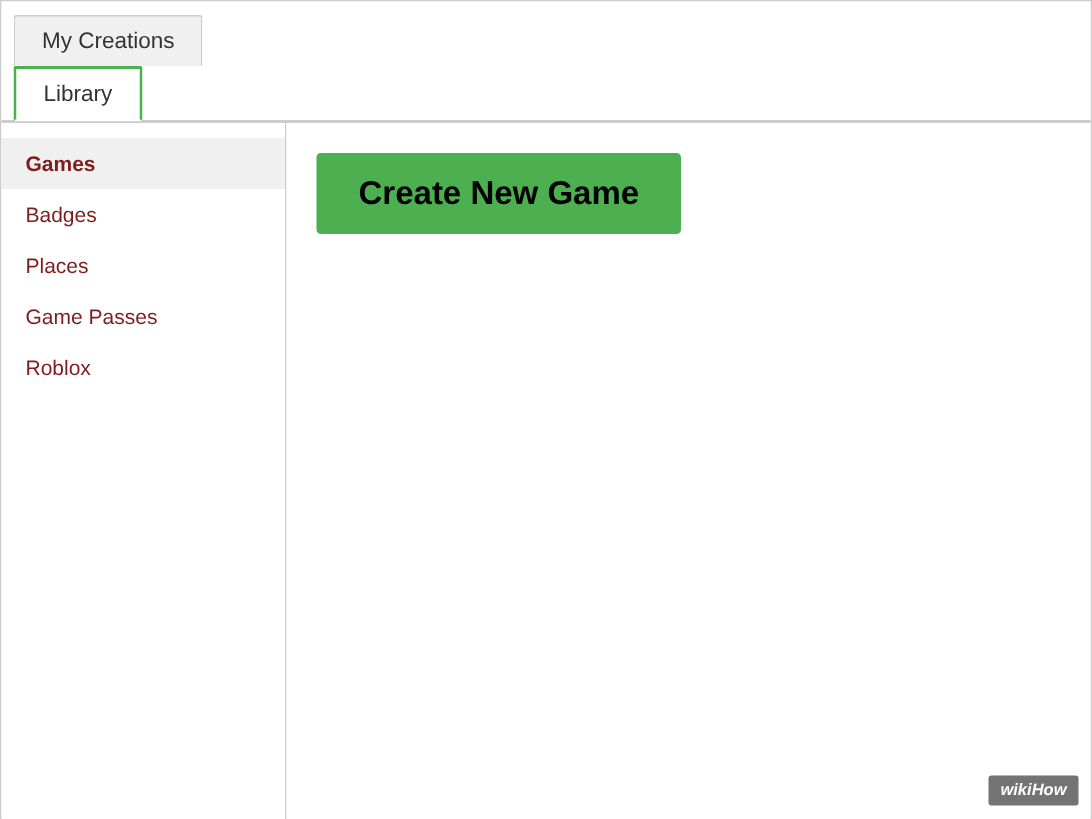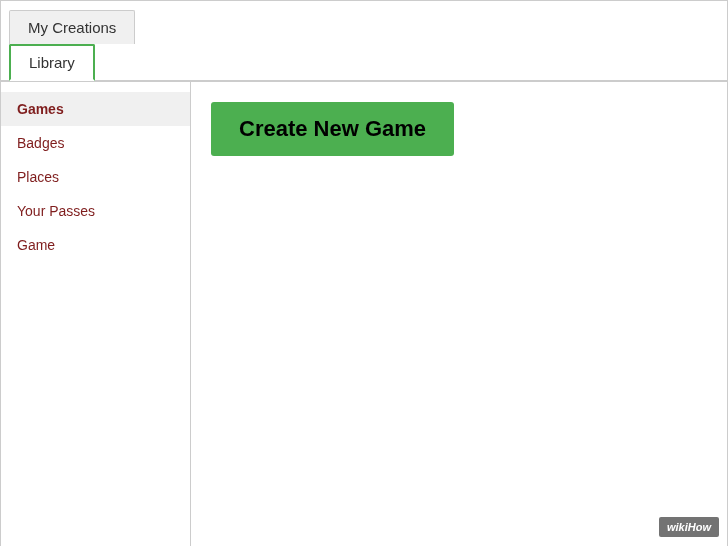--- a/index.html
+++ b/index.html
@@ -156,24 +156,24 @@
       <div class="sidebar-item selected">
         <span>Games</span>
       </div>
       <div class="sidebar-item">
         <span>Badges</span>
       </div>
       <div class="sidebar-item">
         <span>Places</span>
       </div>
       <div class="sidebar-item">
-        <span>Your Passes</span>
+        <span>Game Passes</span>
       </div>
       <div class="sidebar-item">
-        <span>Game</span>
+        <span>Roblox</span>
       </div>
     </div>
 
     <div class="main-content">
       <button class="create-new-game-btn">
         <span>Create New Game</span>
       </button>
     </div>
 
   </div>

